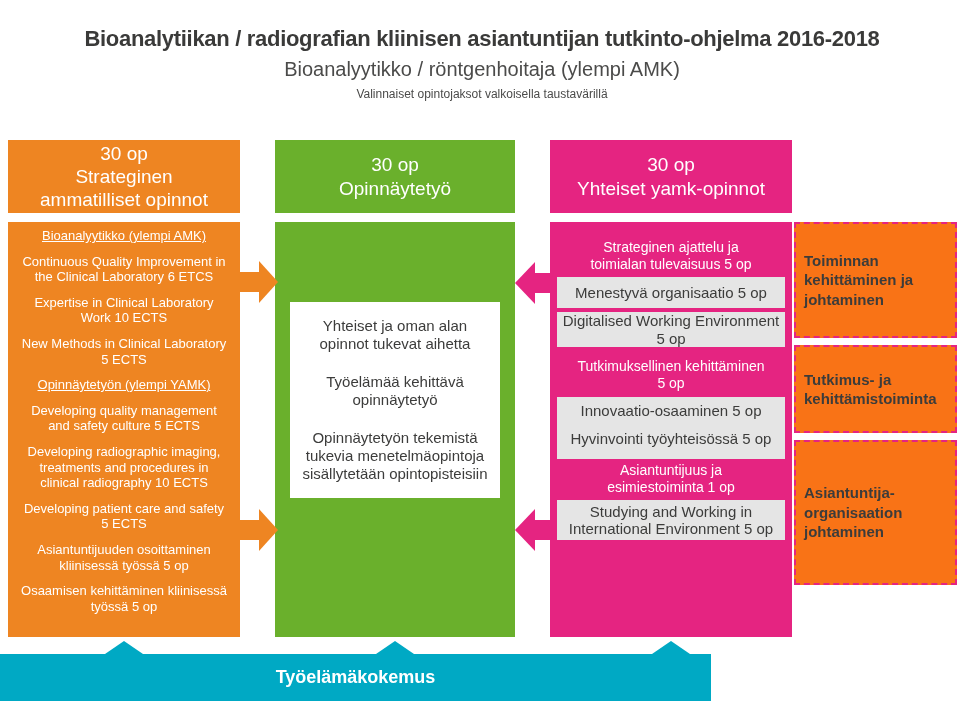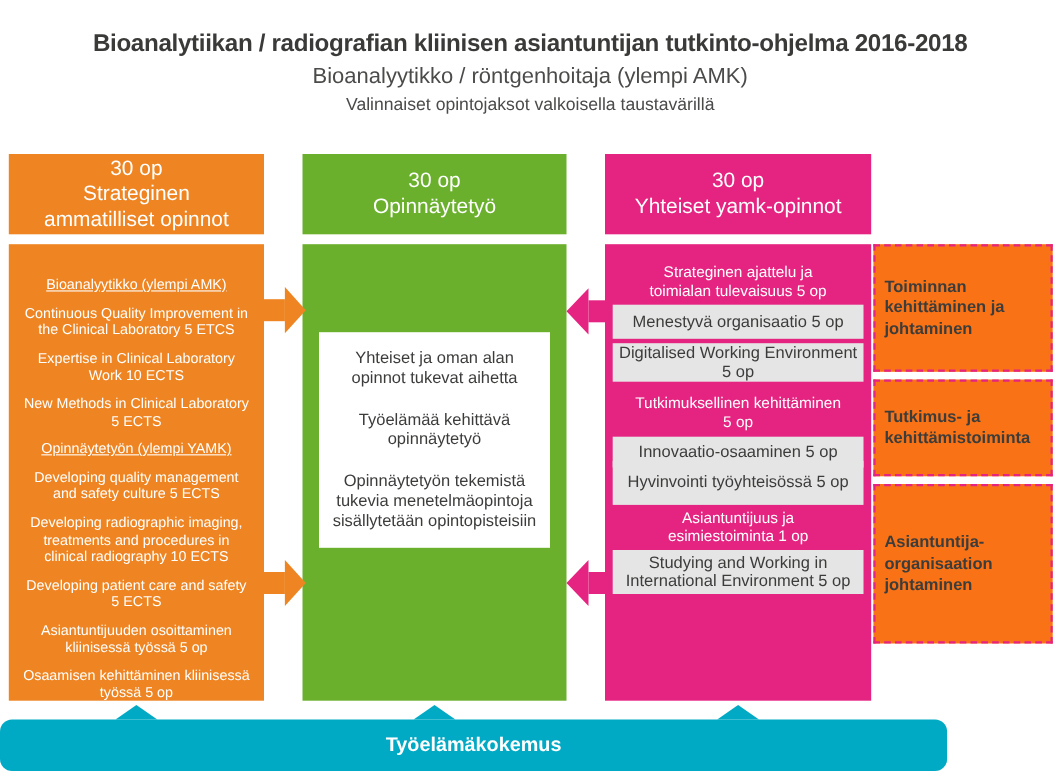--- a/index.html
+++ b/index.html
@@ -3,32 +3,32 @@
 <meta charset="utf-8">
 <style>
   * { box-sizing: border-box; margin: 0; padding: 0; }
   html, body { width: 964px; height: 706px; background: #ffffff; }
   body { position: relative; font-family: "Liberation Sans", sans-serif; color: #3c3c3b; overflow: hidden; }
   .abs { position: absolute; }
 
   
   .page-title   { top: 26px; left: 0; width: 964px; text-align: center; font-size: 22px; font-weight: bold; letter-spacing: -0.3px; color: #3a3a39; }
   .page-sub     { top: 58px; left: 0; width: 964px; text-align: center; font-size: 20px; color: #4b4b4a; }
-  .page-note    { top: 87px; left: 0; width: 964px; text-align: center; font-size: 16px; color: #4b4b4a; }
+  .page-note    { top: 87px; left: 0; width: 964px; text-align: center; font-size: 12px; color: #4b4b4a; }
 
   
   .col-header { top: 140px; height: 73px; display: flex; flex-direction: column; align-items: center; justify-content: center;
                 color: #fff; font-size: 19px; line-height: 1.22; text-align: center; }
   .col-header.orange { left: 8px;   width: 232px; background: #ee8522; }
   .col-header.green  { left: 275px; width: 240px; background: #6ab02c; }
   .col-header.pink   { left: 550px; width: 242px; background: #e52481; }
 
   
   .col-body { top: 222px; height: 415px; }
-  .body-orange { left: 8px;   width: 232px; background: #ee8522; padding: 29px 11px; text-align: center; color: #fff; }
+  .body-orange { left: 8px;   width: 232px; background: #ee8522; padding: 6px 11px; text-align: center; color: #fff; }
   .body-green  { left: 275px; width: 240px; background: #6ab02c; }
   .body-pink   { left: 550px; width: 242px; background: #e52481; }
 
   .course-item { font-size: 13px; line-height: 1.2; margin-bottom: 10px; }
   .course-item.u { text-decoration: underline; }
 
   
   .thesis-box { left: 15px; top: 80px; width: 210px; height: 196px; background: #fff;
                 display: flex; flex-direction: column; justify-content: center; gap: 20px;
                 text-align: center; font-size: 15px; line-height: 1.2; color: #3c3c3b; padding: 0 8px; }
@@ -37,22 +37,22 @@
   .module-label { left: 0; right: 0; color: #fff; font-size: 14px; line-height: 1.2; text-align: center; padding: 0 24px; }
   .elective-box { left: 7px; width: 228px; background: #e5e5e5; display: flex; align-items: center; justify-content: center;
                   text-align: center; font-size: 15px; line-height: 1.15; color: #3c3c3b; padding: 0 4px; }
 
   
   .theme-box { left: 794px; width: 163px; background: #f97316; border: 2px dashed #e52481;
                display: flex; align-items: center; justify-content: center; text-align: left;
                font-size: 15px; font-weight: bold; line-height: 1.3; color: #3c3c3b; padding: 0 8px; }
 
   
-  .footer-bar { left: 0; top: 654px; width: 861px; height: 47px; background: #00a9c4;
-                color: #fff; font-size: 18px; font-weight: bold; text-align: center; line-height: 47px; border-radius: 11px; }
+  .footer-bar { left: 0; top: 654px; width: 711px; height: 47px; background: #00a9c4;
+                color: #fff; font-size: 18px; font-weight: bold; text-align: center; line-height: 47px; }
 
   
   .arrow-up { width: 0; height: 0; border-left: 19px solid transparent; border-right: 19px solid transparent;
               border-bottom: 13px solid #00a9c4; top: 641px; }
   .arrow-right-grp { width: 38px; height: 42px; left: 240px; }
   .arrow-right-grp .stem { position: absolute; left: 0; top: 11px; width: 19px; height: 20px; background: #ee8522; }
   .arrow-right-grp .head { position: absolute; left: 19px; top: 0; width: 0; height: 0;
                            border-top: 21px solid transparent; border-bottom: 21px solid transparent; border-left: 19px solid #ee8522; }
   .arrow-left-grp { width: 35px; height: 42px; left: 515px; }
   .arrow-left-grp .head { position: absolute; left: 0; top: 0; width: 0; height: 0;
@@ -66,21 +66,21 @@
 <div class="abs page-sub">Bioanalyytikko / röntgenhoitaja (ylempi AMK)</div>
 <div class="abs page-note">Valinnaiset opintojaksot valkoisella taustavärillä</div>
 
 <div class="abs col-header orange">
   <div>30 op</div>
   <div>Strateginen</div>
   <div>ammatilliset opinnot</div>
 </div>
 <div class="abs col-body body-orange">
   <div class="course-item u">Bioanalyytikko (ylempi AMK)</div>
-  <div class="course-item">Continuous Quality Improvement in the Clinical Laboratory 5 ETCS</div>
+  <div class="course-item">Continuous Quality Improvement in the Clinical Laboratory 6 ETCS</div>
   <div class="course-item">Expertise in Clinical Laboratory Work 10 ECTS</div>
   <div class="course-item">New Methods in Clinical Laboratory  5 ECTS</div>
   <div class="course-item u">Opinnäytetyön (ylempi YAMK)</div>
   <div class="course-item">Developing quality management and safety culture 5 ECTS</div>
   <div class="course-item">Developing radiographic imaging, treatments and procedures in clinical radiography 10 ECTS</div>
   <div class="course-item">Developing patient care and safety 5 ECTS</div>
   <div class="course-item">Asiantuntijuuden osoittaminen kliinisessä työssä 5 op</div>
   <div class="course-item">Osaamisen kehittäminen kliinisessä työssä 5 op</div>
 </div>
 

